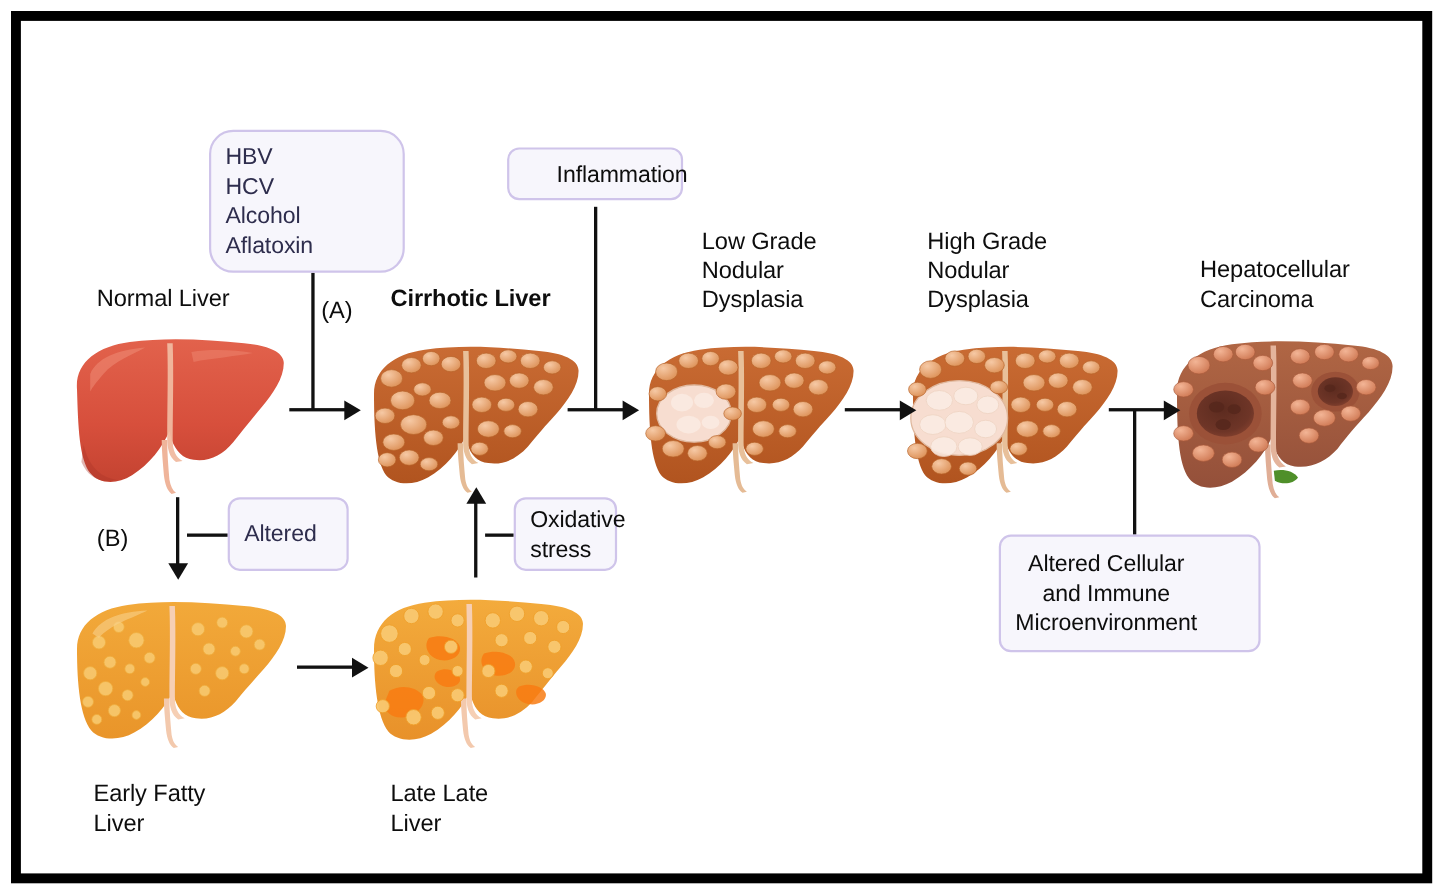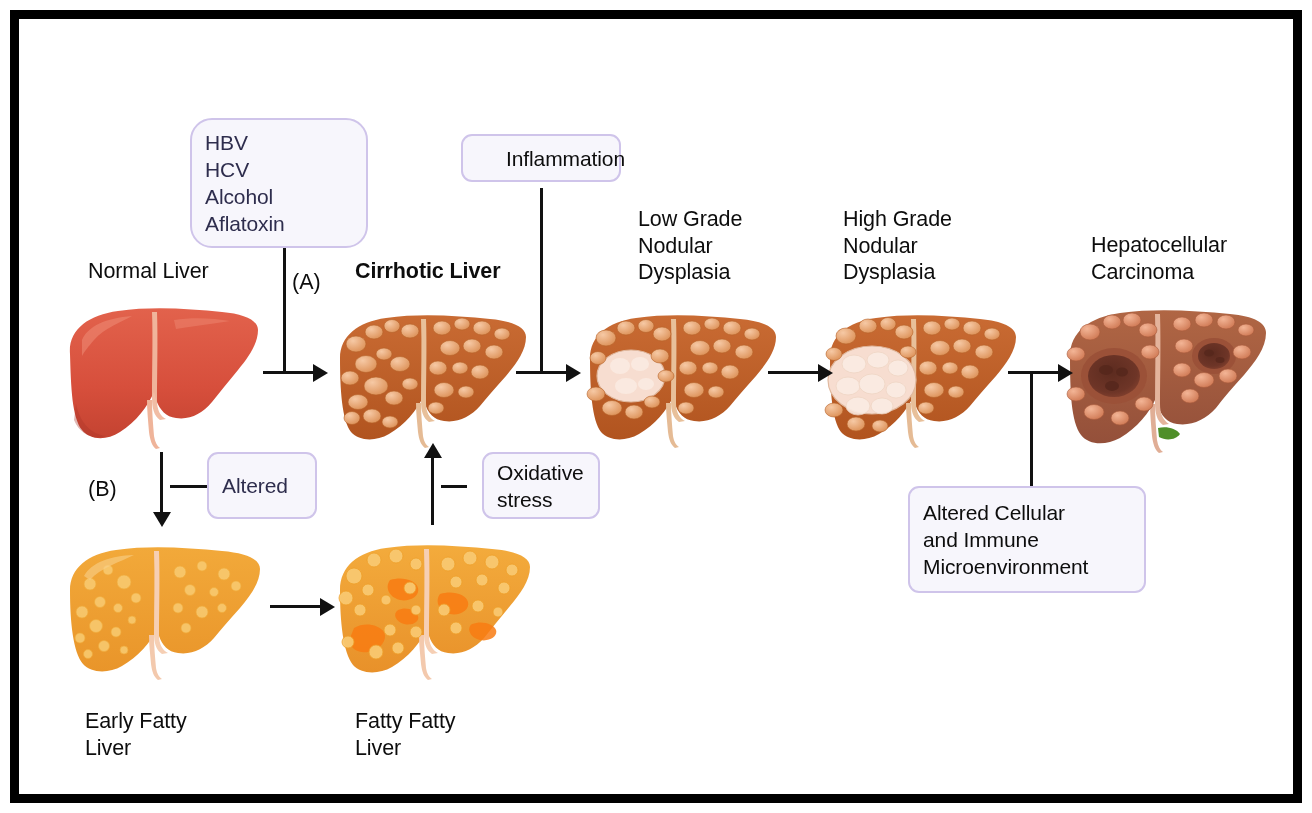--- a/index.html
+++ b/index.html
@@ -491,46 +491,46 @@
     <div class="stage-label" style="left:638px; top:206px;">Low Grade
 Nodular
 Dysplasia</div>
     <div class="stage-label" style="left:843px; top:206px;">High Grade
 Nodular
 Dysplasia</div>
     <div class="stage-label" style="left:1091px; top:232px;">Hepatocellular
 Carcinoma</div>
     <div class="stage-label" style="left:85px; top:708px;">Early Fatty
 Liver</div>
-    <div class="stage-label" style="left:355px; top:708px;">Fatty Fatty
+    <div class="stage-label" style="left:355px; top:708px;">Late Late
 Liver</div>
 
     <div class="path-letter" style="left:292px; top:270px;">(A)</div>
     <div class="path-letter" style="left:88px; top:477px;">(B)</div>
 
     <div class="callout navy" style="left:190px; top:118px; width:178px; height:130px;border-radius:22px;">
       <span class="ctext">HBV
 HCV
 Alcohol
 Aflatoxin</span>
     </div>
 
     <div class="callout black" style="left:461px; top:134px; width:160px; height:48px;padding-left:43px;">
       <span class="ctext">Inflammation</span>
     </div>
 
     <div class="callout navy" style="left:207px; top:452px; width:110px; height:67px;">
       <span class="ctext">Altered</span>
     </div>
 
-    <div class="callout black" style="left:482px; top:452px; width:118px; height:67px;">
+    <div class="callout black" style="left:467px; top:452px; width:94px; height:67px;">
       <span class="ctext">Oxidative
 stress</span>
     </div>
 
-    <div class="callout black" style="left:908px; top:486px; width:238px; height:107px;">
+    <div class="callout black" style="left:908px; top:486px; width:238px; height:107px;text-align:center;">
       <span class="ctext">Altered Cellular
 and Immune
 Microenvironment</span>
     </div>
 
   </div>
 </div>
 
 </body></html>

